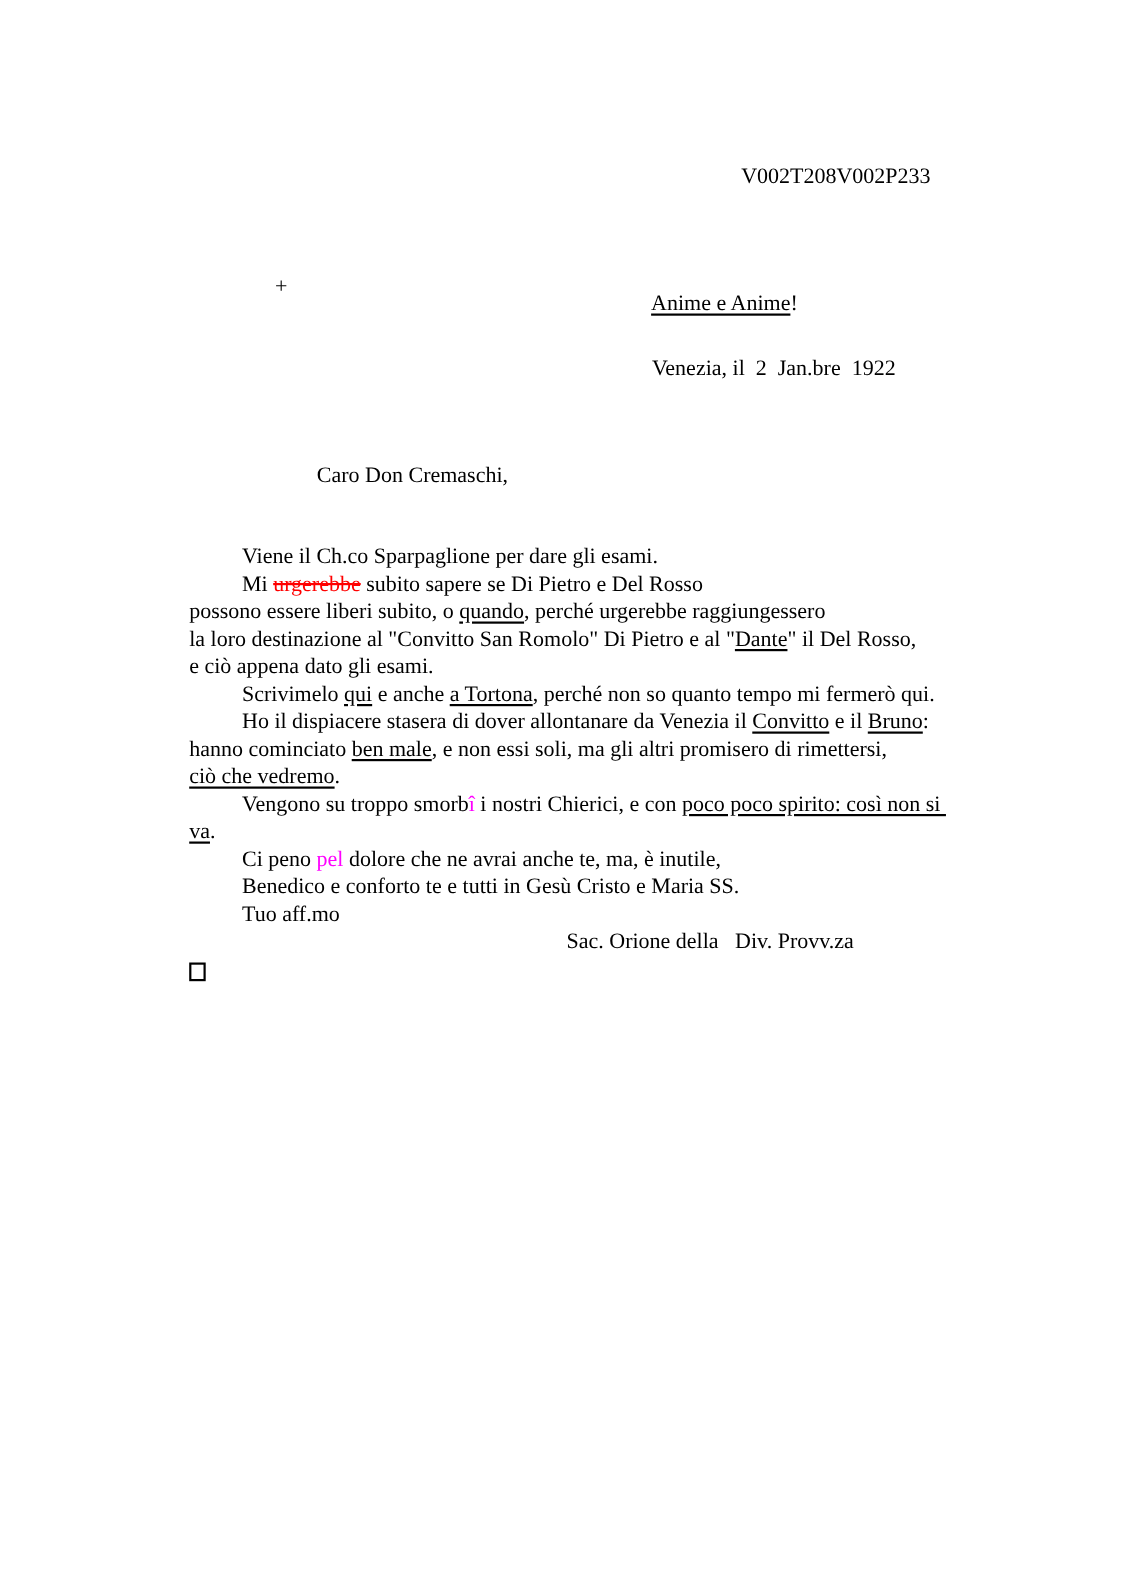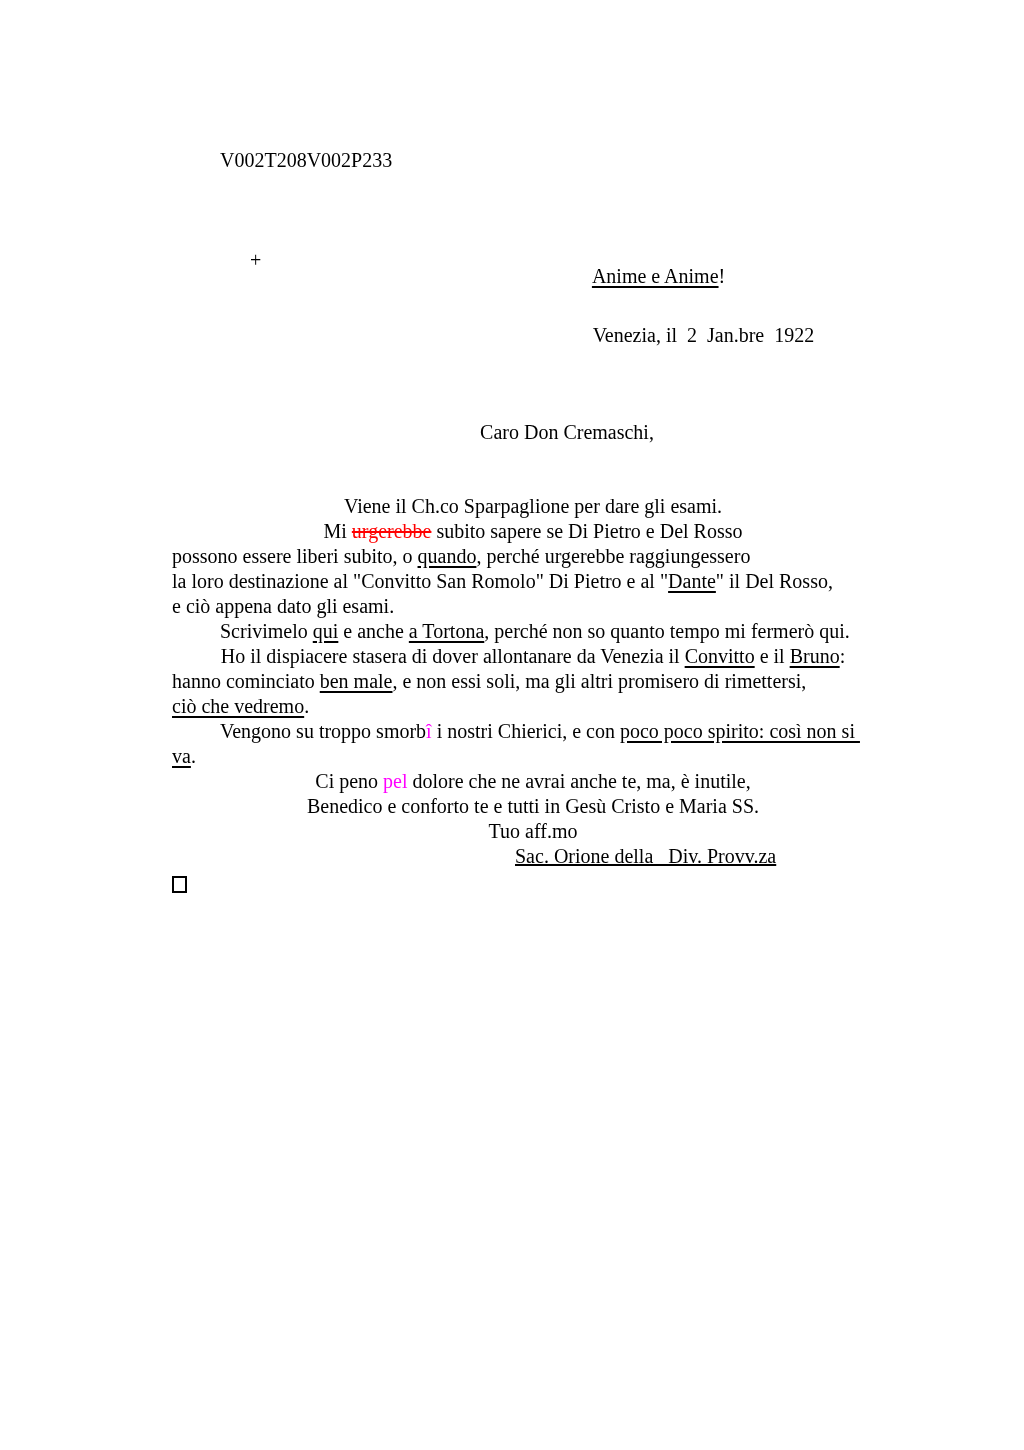--- a/index.html
+++ b/index.html
@@ -13,21 +13,21 @@
     overflow: hidden;
     font-family: "Liberation Serif", "DejaVu Serif", serif;
     font-size: 20px;
     color: #000000;
   }
   .content {
     padding: 148px 178px 0 172px;
   }
   .hdr-row {
     display: flex;
-    justify-content: flex-start;
+    justify-content: flex-end;
     line-height: 25px;
     white-space: pre;
     margin-left: 48px;
   }
   .heading {
     position: relative;
     margin-top: 50px;
   }
   .heading .row {
     line-height: 25px;
@@ -40,30 +40,29 @@
     top: 16px;
     line-height: 25px;
     white-space: pre;
   }
   .date-row { padding-left: 391px; }
   .salutation {
     margin-top: 22px;
     padding-left: 96px;
     line-height: 25px;
     white-space: pre;
-    text-align: center;
   }
   #body-lines { margin-top: 24px; }
   .line {
     line-height: 25px;
     white-space: pre;
   }
-  .ind  { padding-left: 48px; text-align: center; }
+  .ind  { padding-left: 48px; }
   .hang { margin-left: -7px; }
-  .sig  { padding-left: 343px; text-decoration: underline; }
+  .sig  { padding-left: 343px; }
   .u {
     text-decoration: underline;
     text-decoration-thickness: 1.6px;
     text-underline-offset: 2.5px;
   }
   .rs {
     color: var(--red, #ff0000);
     text-decoration: line-through;
     text-decoration-thickness: 1.7px;
   }

